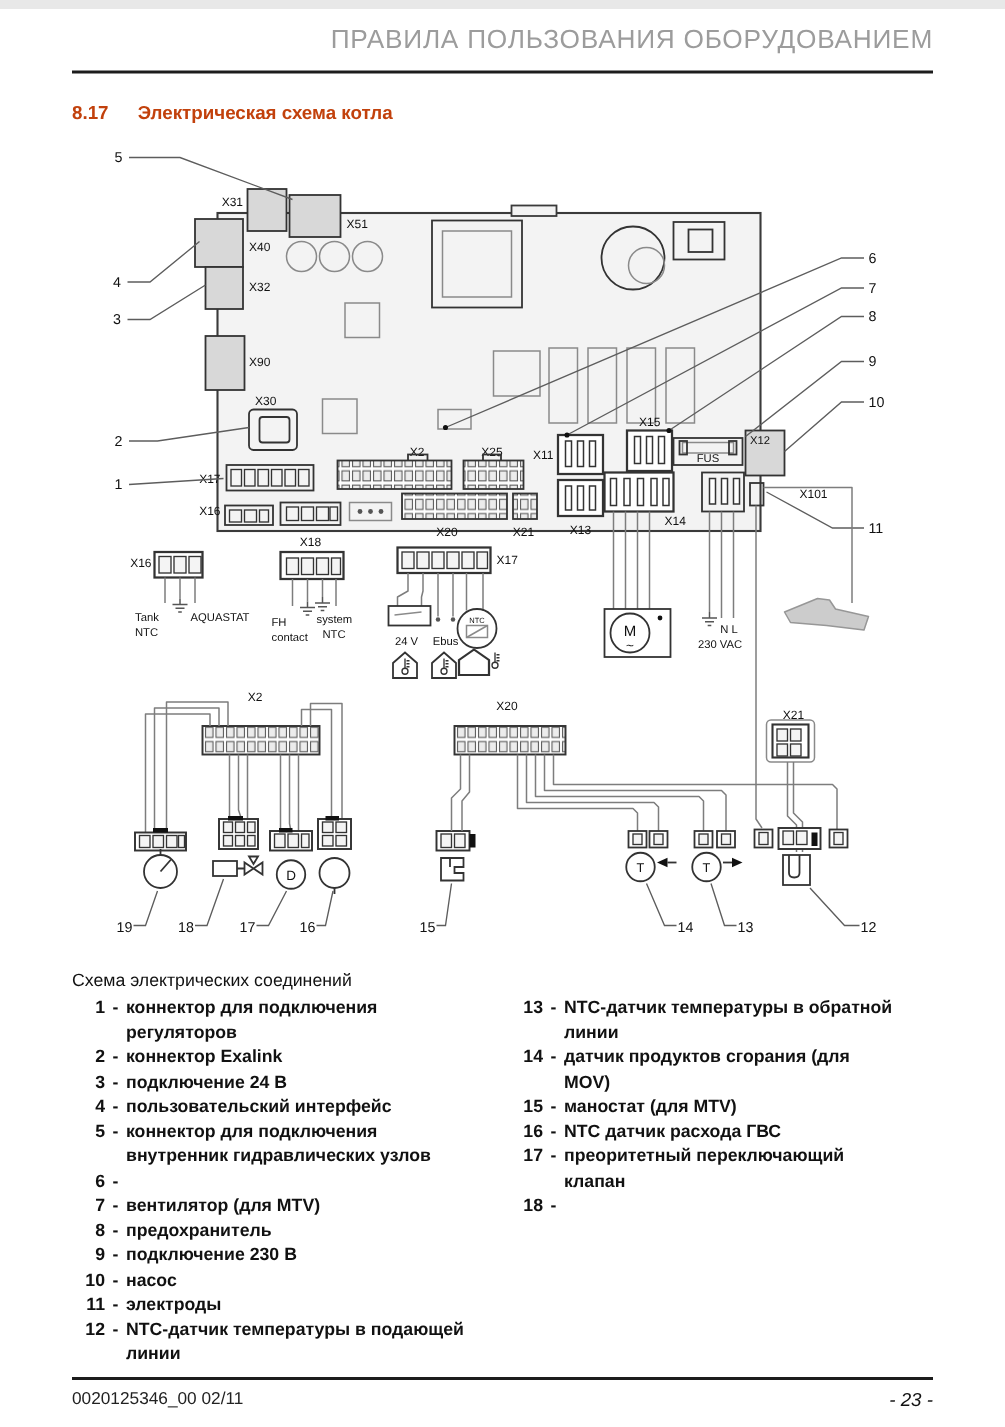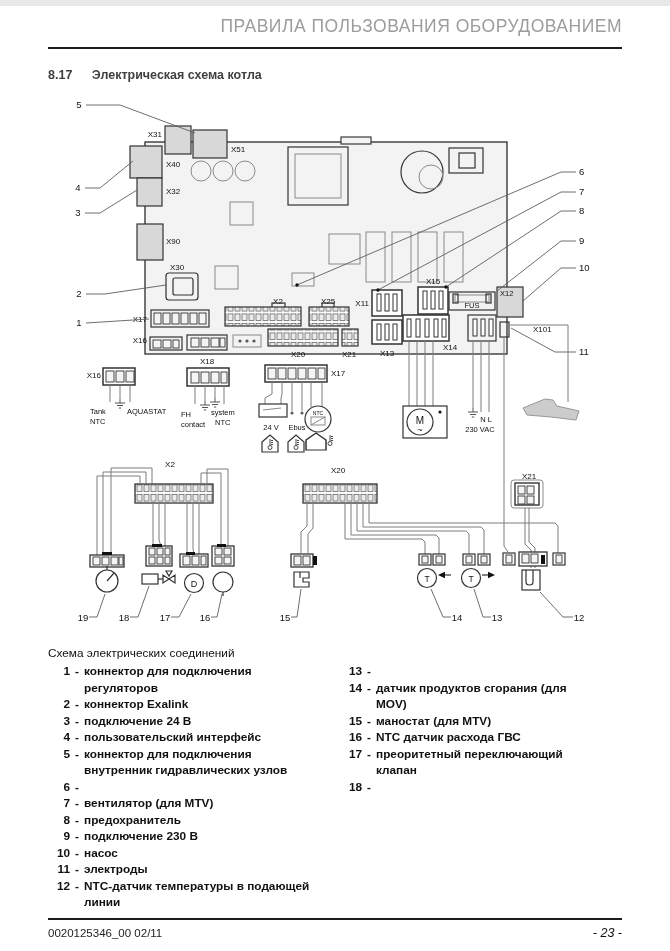--- a/index.html
+++ b/index.html
@@ -7,21 +7,21 @@
     position:relative; width:670px; height:951px; margin:6px auto;
     background:#ffffff; font-family:"Liberation Sans", sans-serif; overflow:hidden;
   }
   .header-title {
     position:absolute; top:10px; right:48px;
     font-size:17.5px; color:#9c9c9c; letter-spacing:.5px; white-space:nowrap;
   }
   .header-rule { position:absolute; top:41px; left:48px; right:48px; height:2px; background:#1c1c1c; }
   .section-heading {
     position:absolute; top:62px; left:48px;
-    font-size:12.5px; font-weight:bold; color:#404040;
+    font-size:12.5px; font-weight:bold; color:#c2410c;
   }
   .section-heading .num { margin-right:16px; }
   .diagram-svg { position:absolute; left:45px; top:88px; width:585px; height:548px; }
 
   .legend { position:absolute; left:48px; top:640px; width:580px; color:#111; }
   .legend-title { font-size:11.8px; font-weight:normal; margin-bottom:3px; }
   .legend-columns { display:flex; }
   .legend-col { width:292px; }
   .legend-col + .legend-col { width:288px; }
   .legend-item { display:flex; font-size:11.8px; font-weight:bold; line-height:16.5px; }
@@ -570,20 +570,21 @@
     <div class="legend-item">
       <span class="legend-num">12</span>
       <span class="legend-dash">-</span>
       <span class="legend-text">NTC-датчик температуры в подающей линии</span>
     </div>
   </div>
       <div class="legend-col" id="legend-right">
     <div class="legend-item">
       <span class="legend-num">13</span>
       <span class="legend-dash">-</span>
+      <span class="legend-text">NTC-датчик температуры в обратной линии</span>
     </div>
 
     <div class="legend-item">
       <span class="legend-num">14</span>
       <span class="legend-dash">-</span>
       <span class="legend-text">датчик продуктов сгорания (для MOV)</span>
     </div>
 
     <div class="legend-item">
       <span class="legend-num">15</span>

